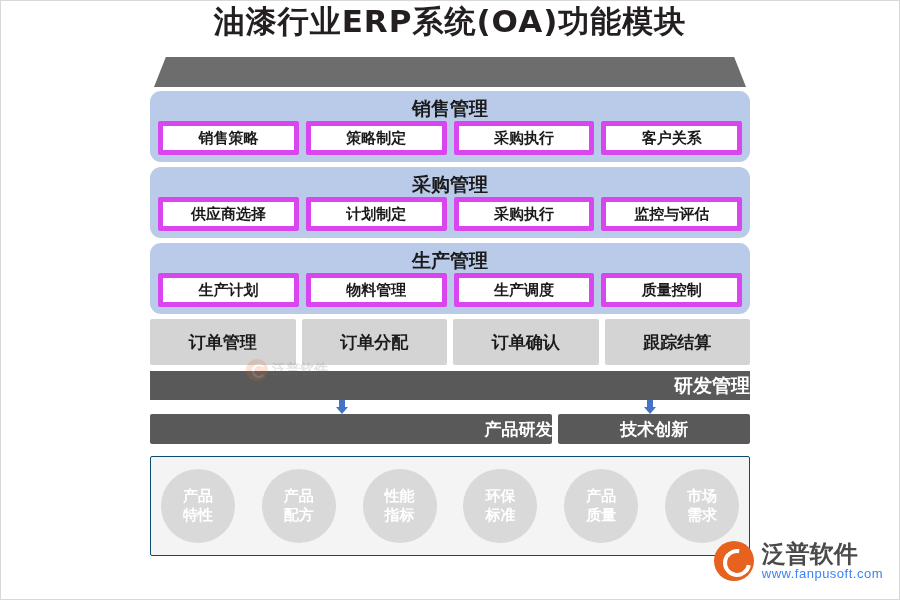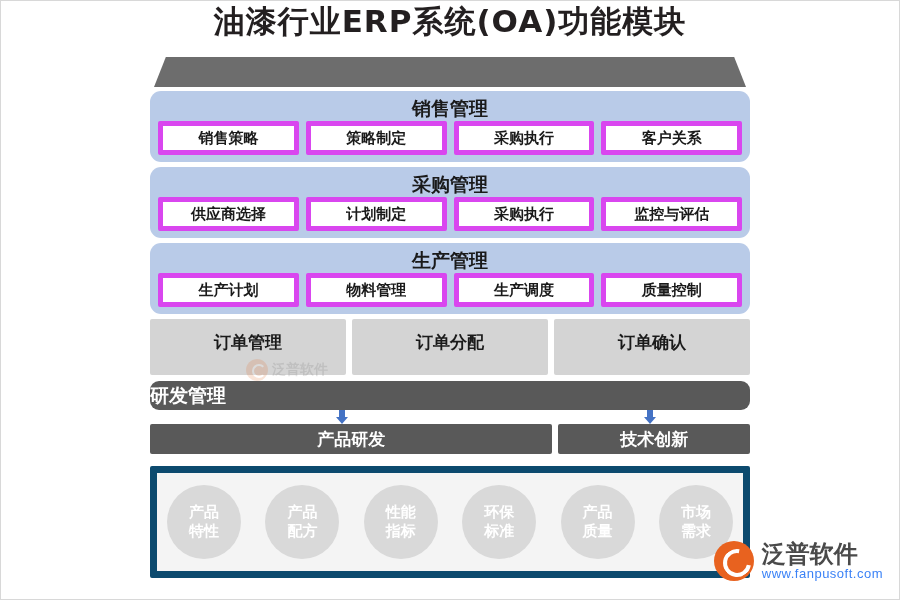--- a/index.html
+++ b/index.html
@@ -89,29 +89,29 @@
   }
   .order-cell {
     flex: 1;
     background: #d4d4d4;
     border-radius: 2px;
     text-align: center;
     font-size: 17px;
     font-weight: bold;
     color: #1a1a1a;
     line-height: 46px;
-    height: 56px;
+    height: 46px;
     font-family: "DejaVu Sans", "Liberation Sans", sans-serif;
   }
 
   
   .rd-band {
     background: #595959;
-    border-radius: 9px;
-    text-align: left;
+    border-radius: 0;
+    text-align: right;
     color: #ffffff;
     font-size: 19px;
     font-weight: bold;
     line-height: 29px;
     height: 29px;
     font-family: "DejaVu Sans", "Liberation Sans", sans-serif;
   }
   .arrows {
     position: relative;
     height: 14px;
@@ -152,28 +152,28 @@
     background: #595959;
     border-radius: 2px;
     text-align: center;
     color: #ffffff;
     font-size: 17px;
     font-weight: bold;
     line-height: 30px;
     height: 30px;
     font-family: "DejaVu Sans", "Liberation Sans", sans-serif;
   }
-  .rd-cell.wide { flex: 2.1; }
+  .rd-cell.wide { flex: 2.1; text-align: right; }
   .rd-cell.narrow { flex: 1; }
 
   
   .circles-panel {
     margin-top: 12px;
     background: #f4f4f4;
-    border: 7px solid #0c4a6e;
+    border: 1px solid #0c4a6e;
     border-radius: 2px;
     padding: 12px 10px;
     display: flex;
     justify-content: space-between;
   }
   .circle {
     width: 74px;
     height: 74px;
     border-radius: 50%;
     background: #d9d9d9;
@@ -303,20 +303,21 @@
         <div class="chip">物料管理</div>
         <div class="chip">生产调度</div>
         <div class="chip">质量控制</div>
       </div>
     </div>
 
     <div class="order-row">
       <div class="order-cell">订单管理</div>
       <div class="order-cell">订单分配</div>
       <div class="order-cell">订单确认</div>
+      <div class="order-cell">跟踪结算</div>
     </div>
 
     <div class="rd-band">研发管理</div>
 
     <div class="arrows">
       <div class="arrow arrow-left">
         <div class="stem"></div>
           <div class="head"></div>
       </div>
       <div class="arrow arrow-right">

